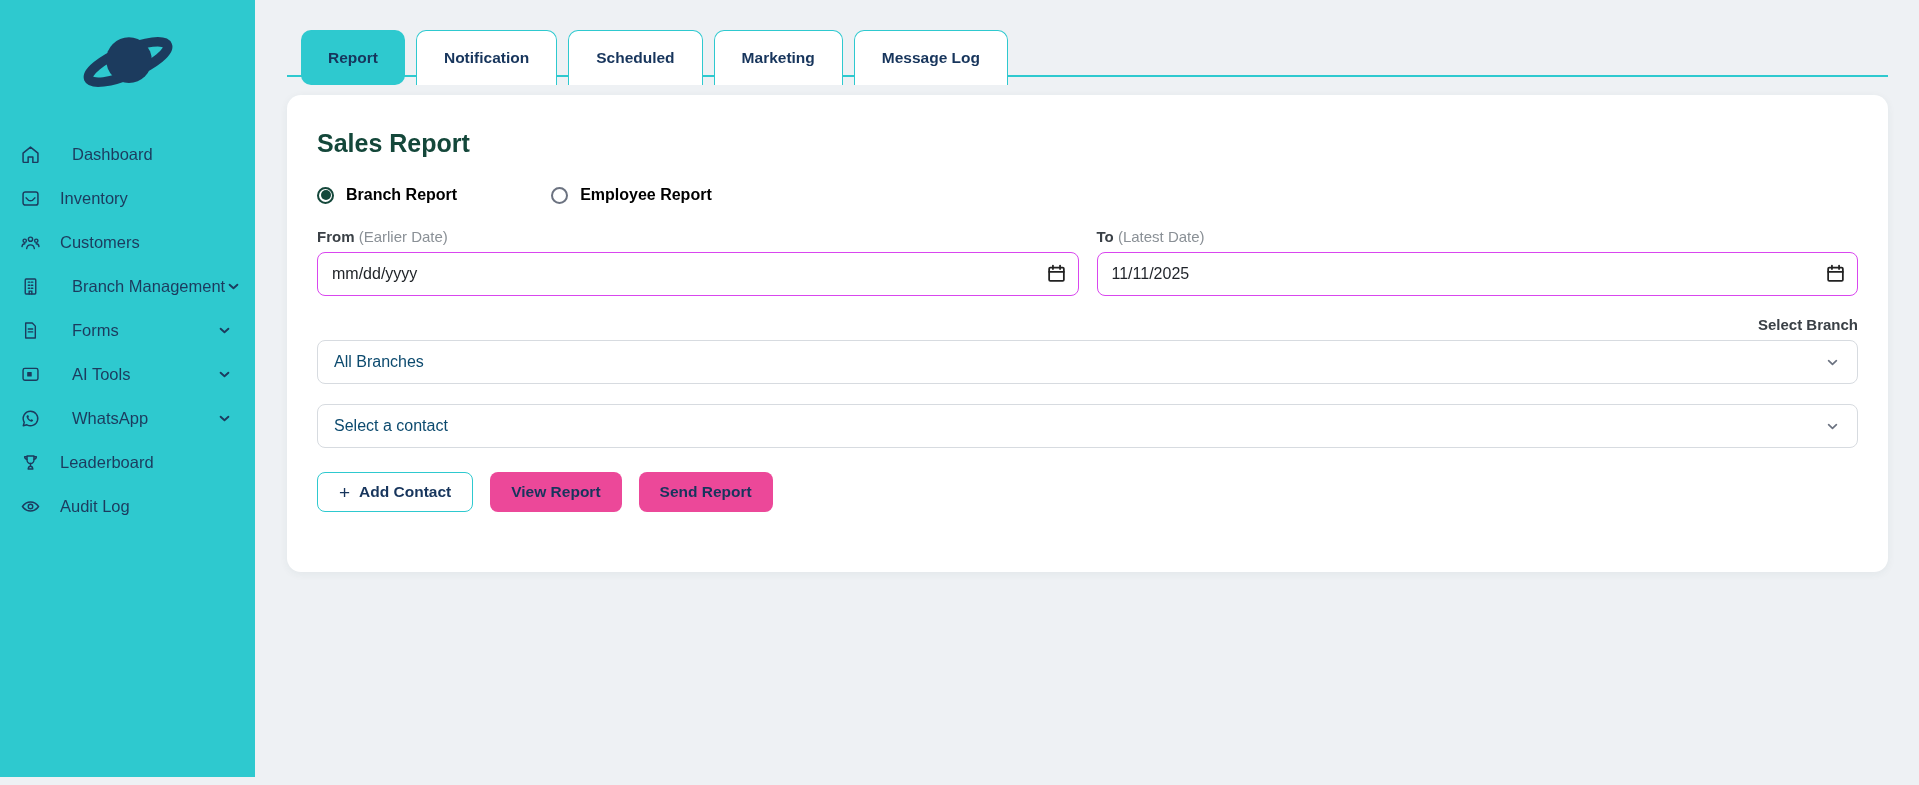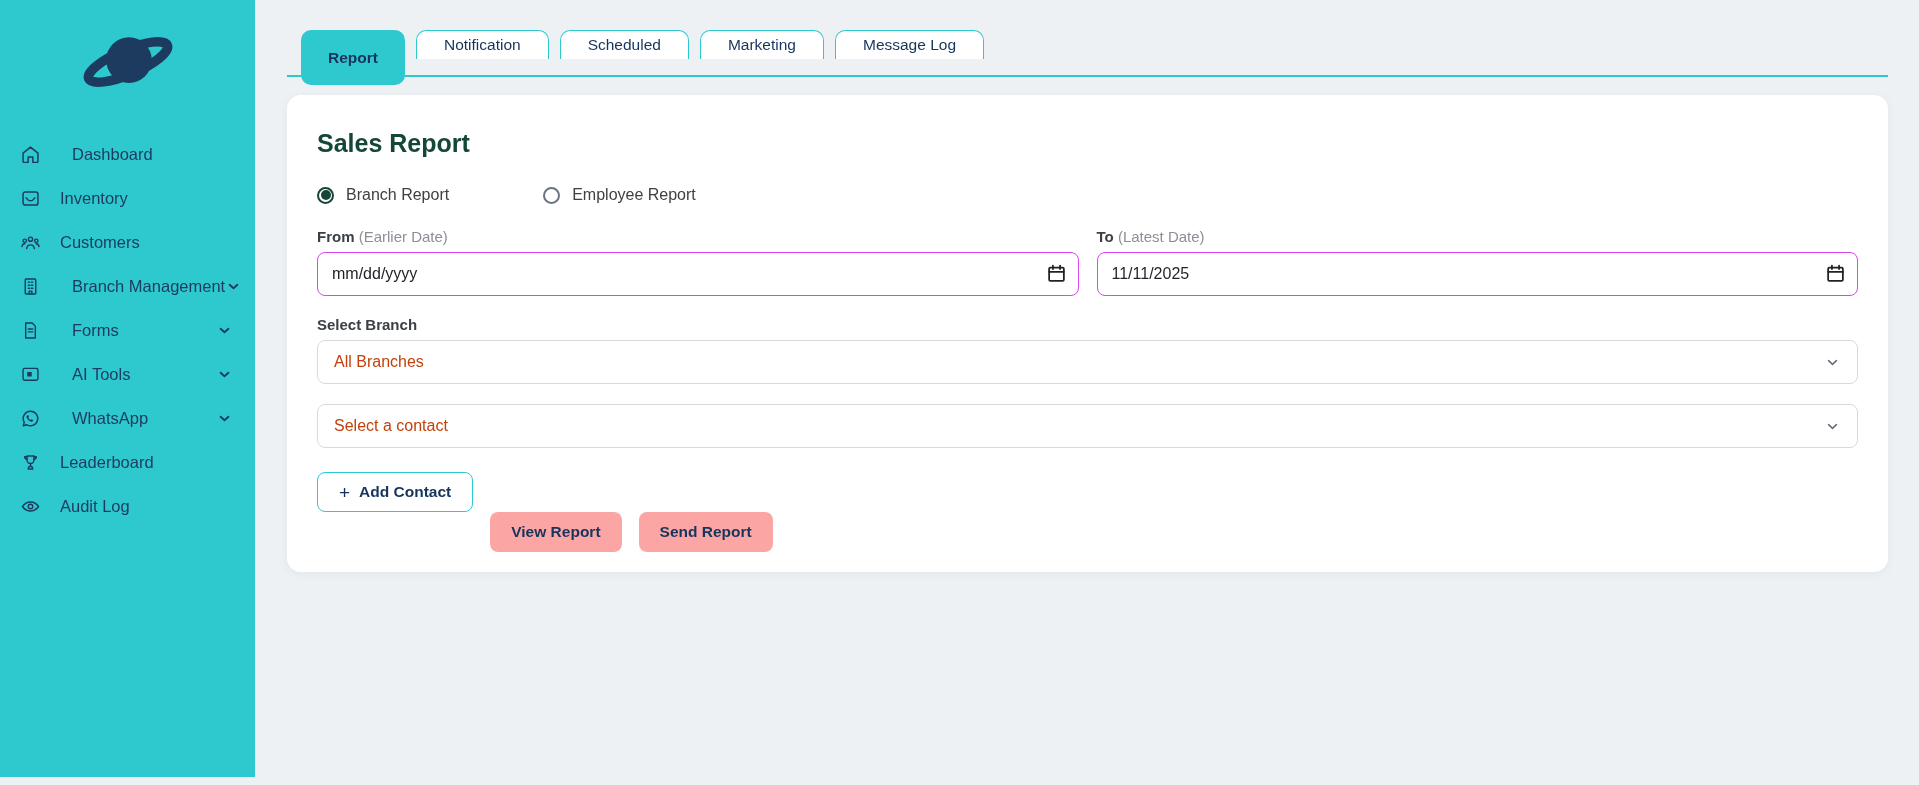--- a/index.html
+++ b/index.html
@@ -34,24 +34,24 @@
   
   .main { position:absolute; left:255px; top:0; right:0; bottom:0; padding:30px 31px 0 32px; }
 
   .tabbar { position:relative; height:56px; }
   .tabbar::after {
     content:""; position:absolute; left:0; right:0; top:45px; height:2px;
     background:#2ec9cf;
   }
   .tabs { display:flex; gap:11px; padding-left:14px; align-items:flex-start; position:relative; }
   .tab {
-    height:29px; padding:0 27px; display:flex; align-items:center; justify-content:center;
+    height:55px; padding:0 27px; display:flex; align-items:center; justify-content:center;
     background:#ffffff; border:1px solid #2ec9cf; border-bottom:none;
     border-radius:10px 10px 0 0;
-    font-size:15.5px; font-weight:400; color:#17355c; cursor:pointer;
+    font-size:15.5px; font-weight:700; color:#17355c; cursor:pointer;
     position:relative; z-index:1;
   }
   .tab.active {
     background:#2ec9cf; border:none; height:55px; border-radius:10px;
     font-weight:700; z-index:2;
   }
 
   
   .card {
     margin-top:9px; background:#ffffff; border-radius:14px;
@@ -64,53 +64,53 @@
   .radio-opt { display:flex; align-items:center; cursor:pointer; margin-right:94px; }
   .radio-dot {
     width:17px; height:17px; border-radius:50%;
     border:2px solid #6b7280; background:#fff; position:relative; flex:0 0 17px;
   }
   .radio-opt.checked .radio-dot { border-color:#14473a; }
   .radio-opt.checked .radio-dot::after {
     content:""; position:absolute; left:1.5px; top:1.5px; width:10px; height:10px;
     border-radius:50%; background:#14473a;
   }
-  .radio-label { margin-left:12px; font-size:16px; color:#404040; }
+  .radio-label { margin-left:12px; font-size:16px; color:#000000;font-weight:bold; }
 
   .date-row { display:flex; gap:18px; margin-top:24px; }
   .field { flex:1; }
   .flabel { font-size:15px; font-weight:700; color:#3a4046; margin-bottom:7px; }
   .fhint { font-weight:400; color:#8a9096; font-size:15px; }
   .input-wrap { position:relative; }
   .text-input {
     width:100%; height:44px; border:1px solid #d946ef; border-radius:8px;
     padding:0 44px 0 14px; font-size:16px; color:#1f2329; outline:none;
     font-family:"Liberation Sans", sans-serif; background:#fff;
   }
   .text-input::placeholder { color:#212529; opacity:1; }
   .cal { position:absolute; right:13px; top:12px; width:19px; height:19px; color:#222; }
   .cal svg { width:19px; height:19px; }
 
-  .sec { margin-top:20px; }
+  .sec { margin-top:20px;text-align:right; }
   .select {
     height:44px; border:1px solid #d7dbe0; border-radius:8px; background:#fff;
     display:flex; align-items:center; padding:0 16px; cursor:pointer;
-    font-size:16px; color:#c2410c; justify-content:space-between;
+    font-size:16px; color:#0c4a6e; justify-content:space-between;
   }
   .sel-chev { color:#6b7280; display:flex; }
   .sel-chev svg { width:17px; height:17px; }
 
   .btn-row { display:flex; gap:17px; margin-top:24px; }
   .btn {
     height:40px; border-radius:8px; font-size:15.5px; cursor:pointer;
     display:flex; align-items:center; padding:0 21px;
     font-family:"Liberation Sans", sans-serif;
   }
   .btn.outline { background:#fff; border:1px solid #2ec9cf; color:#17355c; font-weight:600; }
-  .btn.solid { background:#fca5a5; border:none; color:#17355c; font-weight:700;margin-top:40px; }
+  .btn.solid { background:#ec4899; border:none; color:#17355c; font-weight:700; }
   .plus { font-size:19px; font-weight:400; margin-right:9px; line-height:1; }
 </style>
 </head>
 <body>
 
 <div class="sidebar">
   <div class="logo-wrap">
     <svg width="116" height="76" viewBox="0 0 120 80">
       <g fill="none" stroke="#1c3b5e" stroke-width="10">
         <ellipse cx="60" cy="40" rx="45" ry="13" transform="rotate(-23 60 40)"></ellipse>

